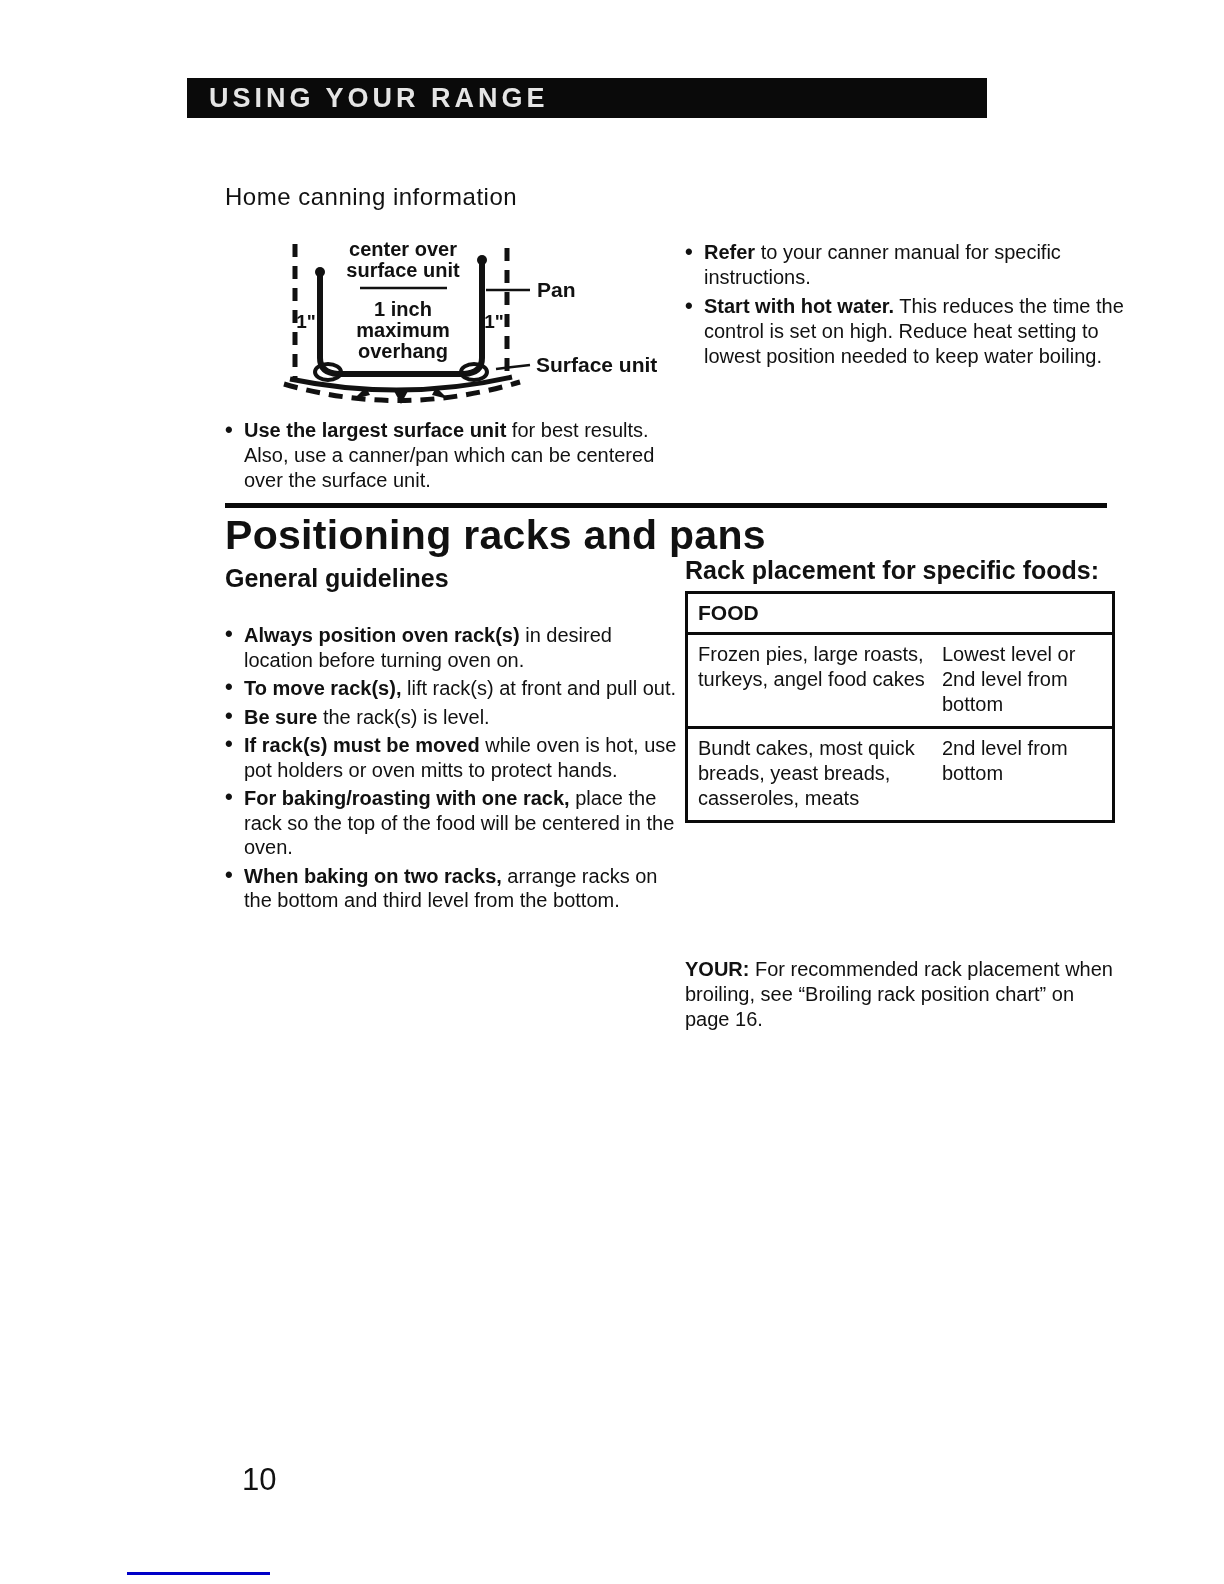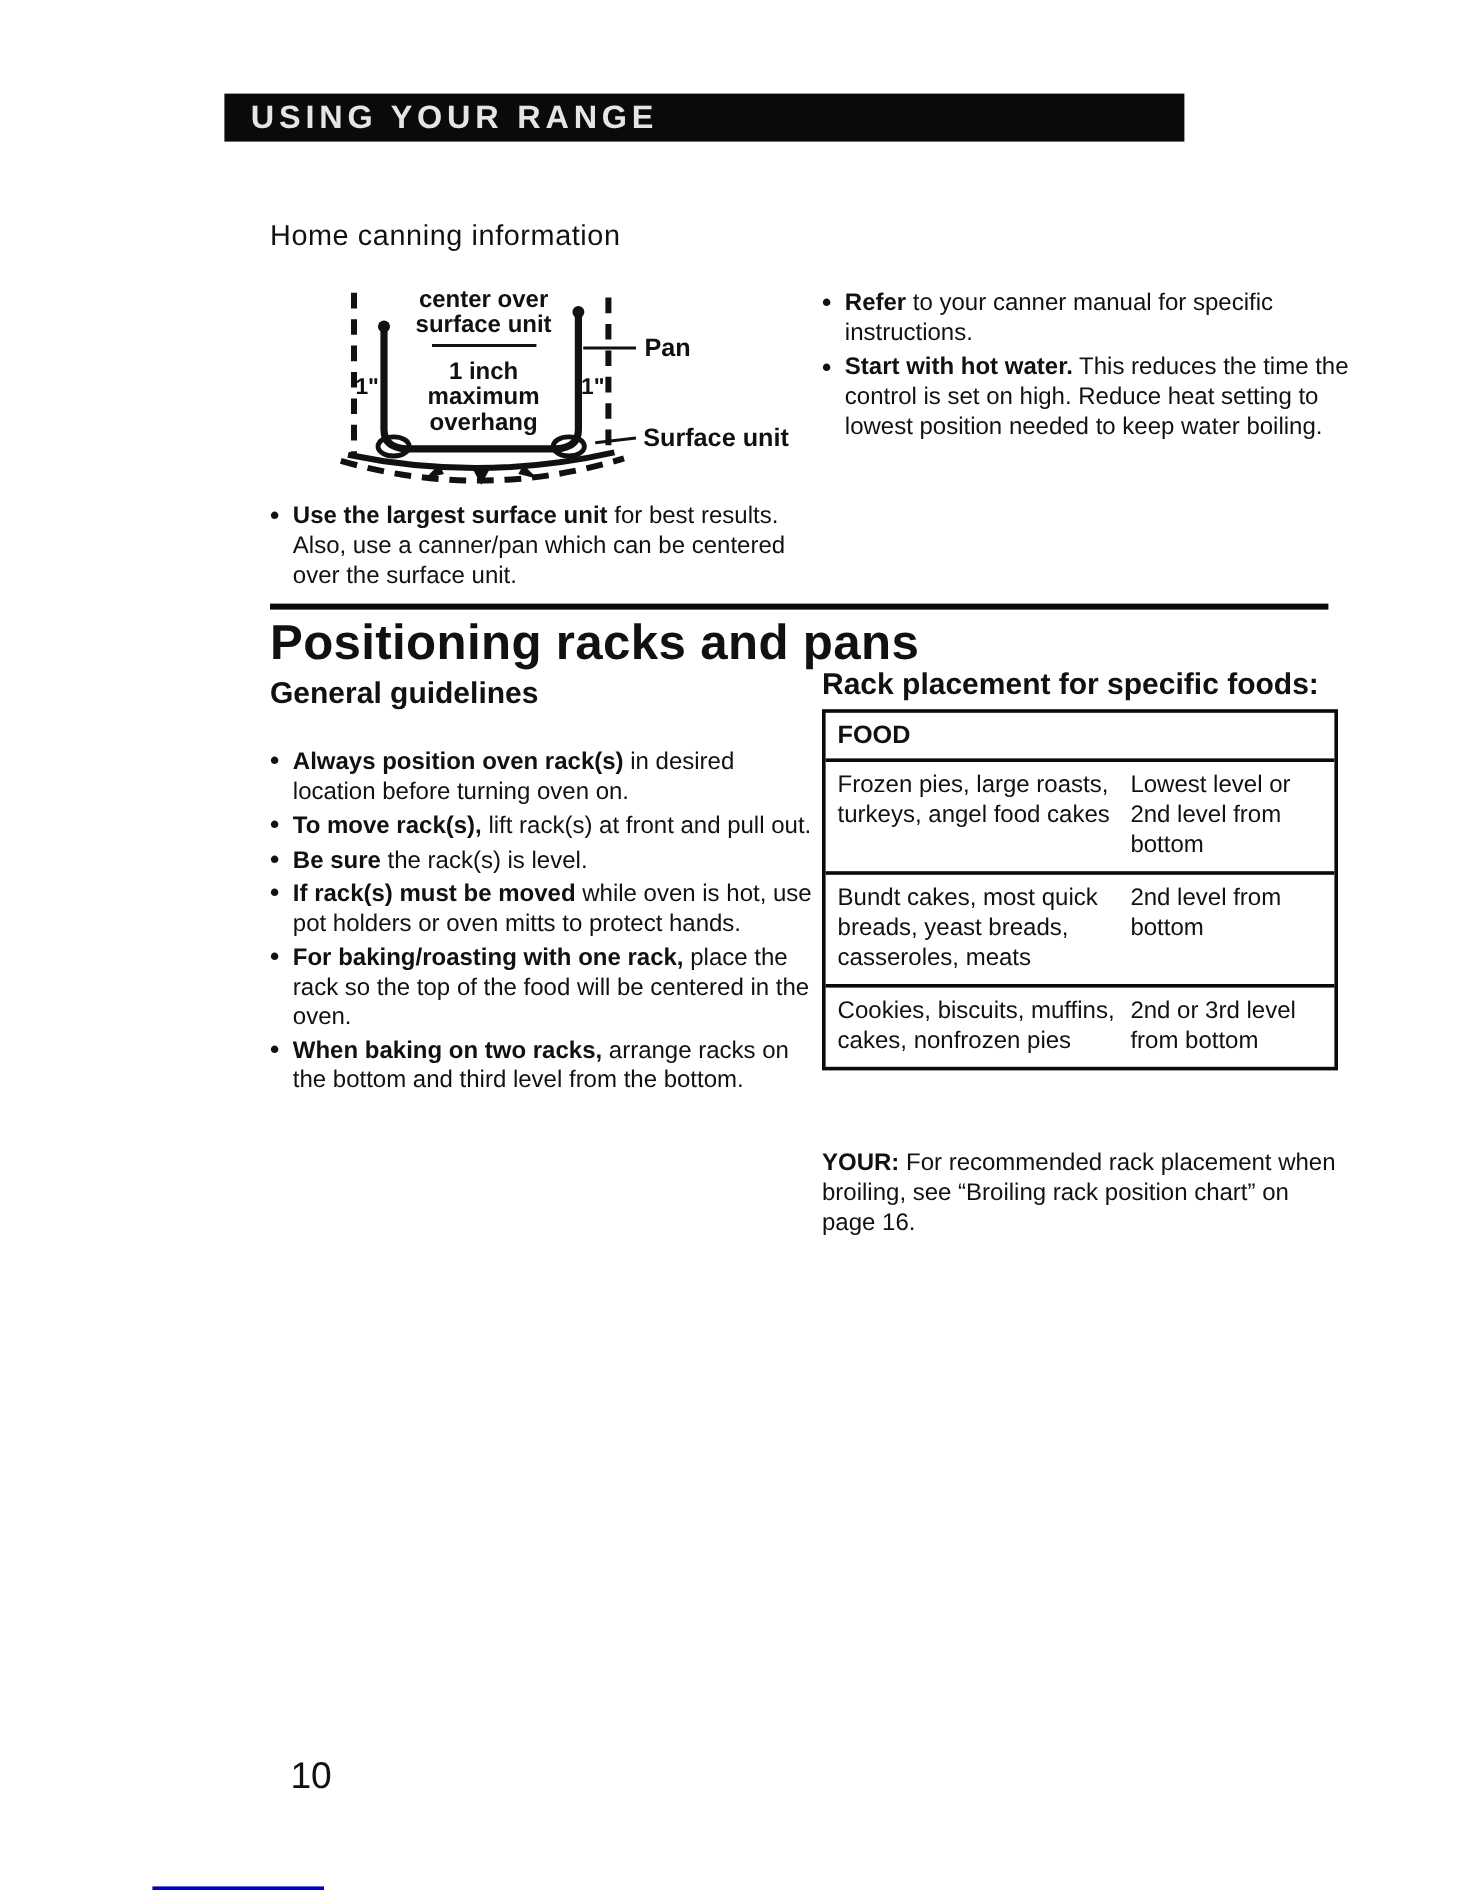--- a/index.html
+++ b/index.html
@@ -164,24 +164,20 @@
     <div class="cell">FOOD</div>
   </div>
   <div class="t-row">
     <div class="cell">Frozen pies, large roasts, turkeys, angel food cakes</div>
     <div class="cell">Lowest level or 2nd level from bottom</div>
   </div>
   <div class="t-row">
     <div class="cell">Bundt cakes, most quick breads, yeast breads, casseroles, meats</div>
     <div class="cell">2nd level from bottom</div>
   </div>
-  <div class="t-row">
-    <div class="cell">Cookies, biscuits, muffins, cakes, nonfrozen pies</div>
-    <div class="cell">2nd or 3rd level from bottom</div>
-  </div>
 </div>
 
 <div class="abs note">
   <span class="lead">YOUR:</span><span> For recommended rack placement when broiling, see “Broiling rack position chart” on page 16.</span>
 </div>
 
 <div class="abs page-number">10</div>
 
 <div class="abs footer-line"></div>
 

